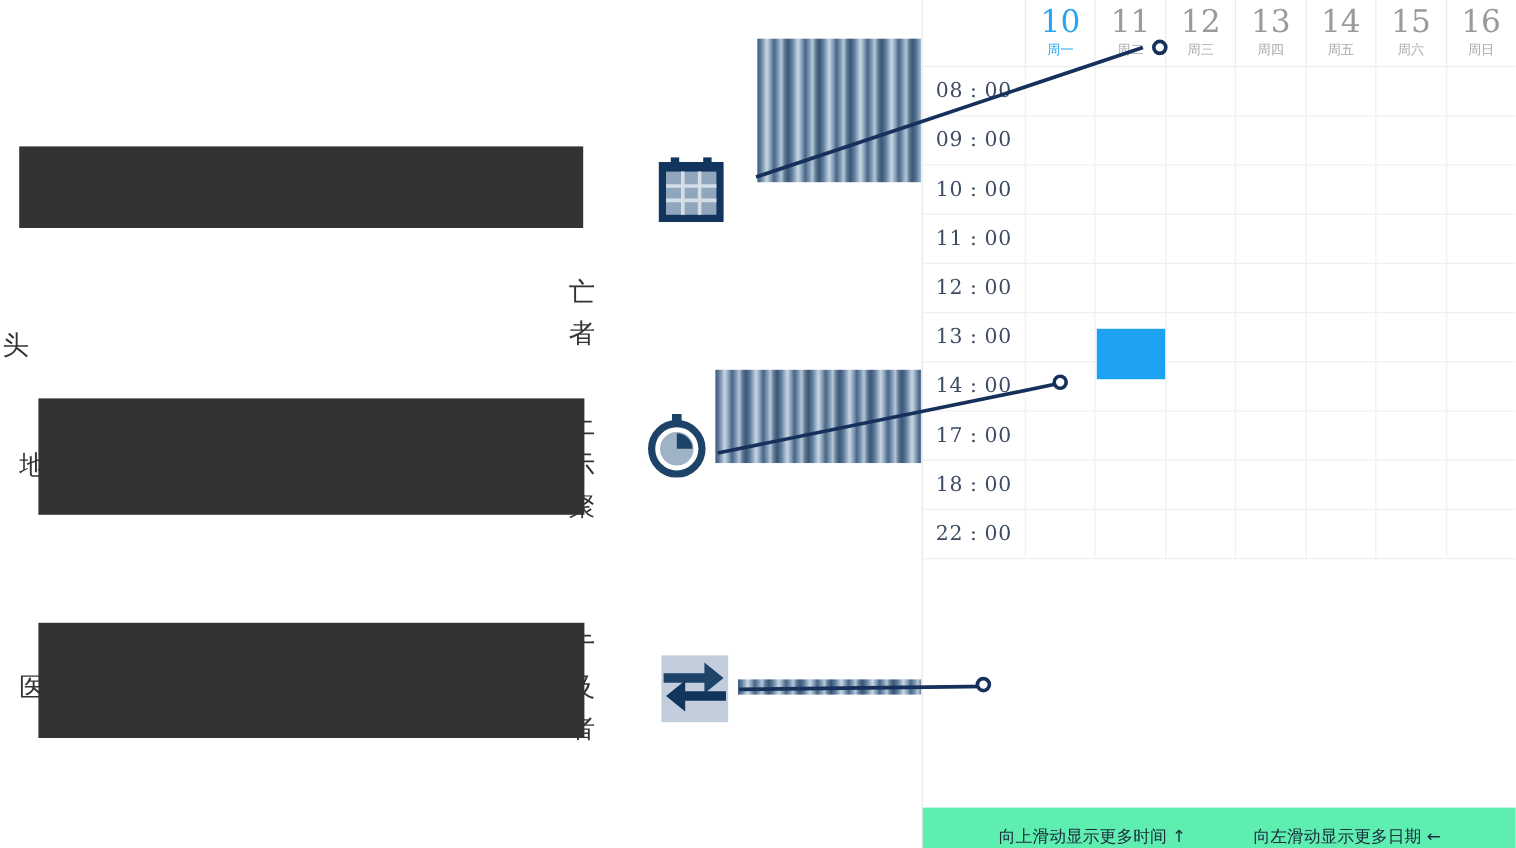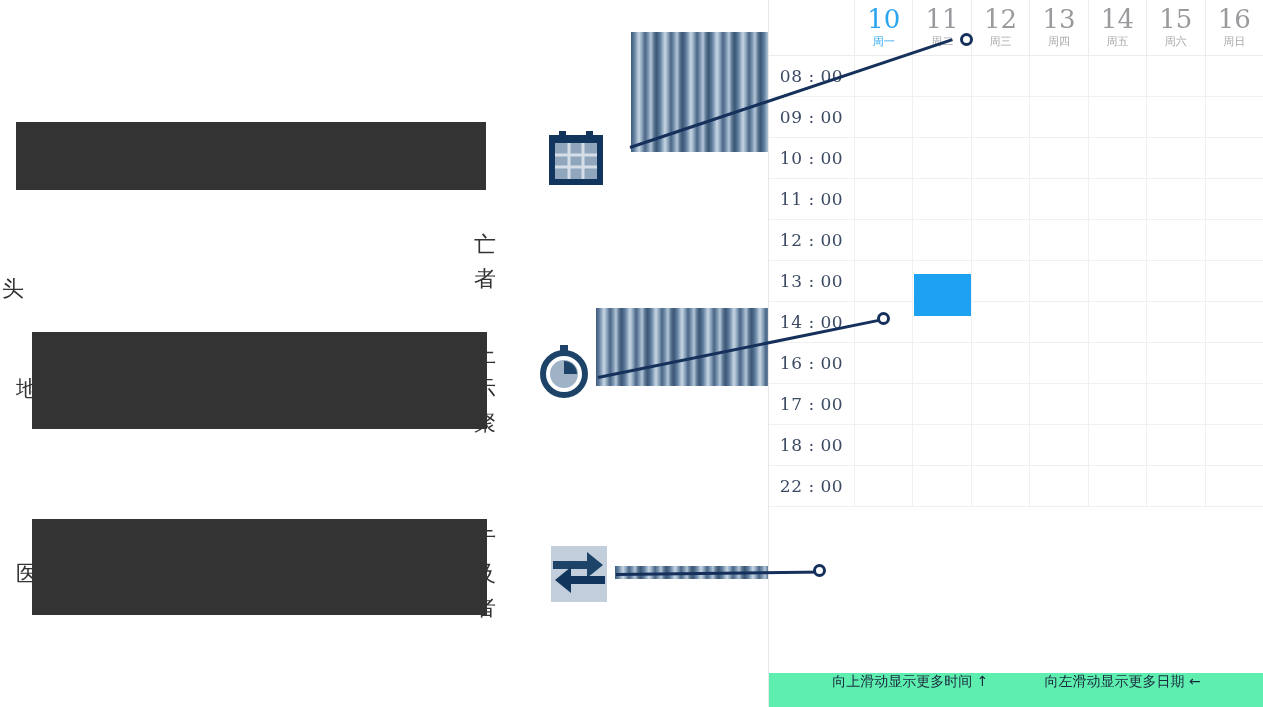--- a/index.html
+++ b/index.html
@@ -173,21 +173,21 @@
     z-index: 4;
   }
 
   #cal-footer {
     position: absolute;
     left: 0; bottom: 0;
     width: 495px;
     height: 34px;
     background: #5eeeb0;
     display: flex;
-    align-items: flex-start;
+    align-items: flex-end;
     justify-content: center;
     gap: 56px;
   }
   #cal-footer span {
     font-size: 14px;
     color: #1b2a3c;
     font-family: "DejaVu Sans", sans-serif;
     white-space: nowrap;
   }
 </style>
@@ -370,30 +370,20 @@
       <div class="time-label">14 : 00</div>
       <div class="slot"></div>
       <div class="slot"></div>
       <div class="slot"></div>
       <div class="slot"></div>
       <div class="slot"></div>
       <div class="slot"></div>
       <div class="slot"></div>
     </div>
     <div class="time-row">
-      <div class="time-label">16 : 00</div>
-      <div class="slot"></div>
-      <div class="slot"></div>
-      <div class="slot"></div>
-      <div class="slot"></div>
-      <div class="slot"></div>
-      <div class="slot"></div>
-      <div class="slot"></div>
-    </div>
-    <div class="time-row">
       <div class="time-label">17 : 00</div>
       <div class="slot"></div>
       <div class="slot"></div>
       <div class="slot"></div>
       <div class="slot"></div>
       <div class="slot"></div>
       <div class="slot"></div>
       <div class="slot"></div>
     </div>
     <div class="time-row">

